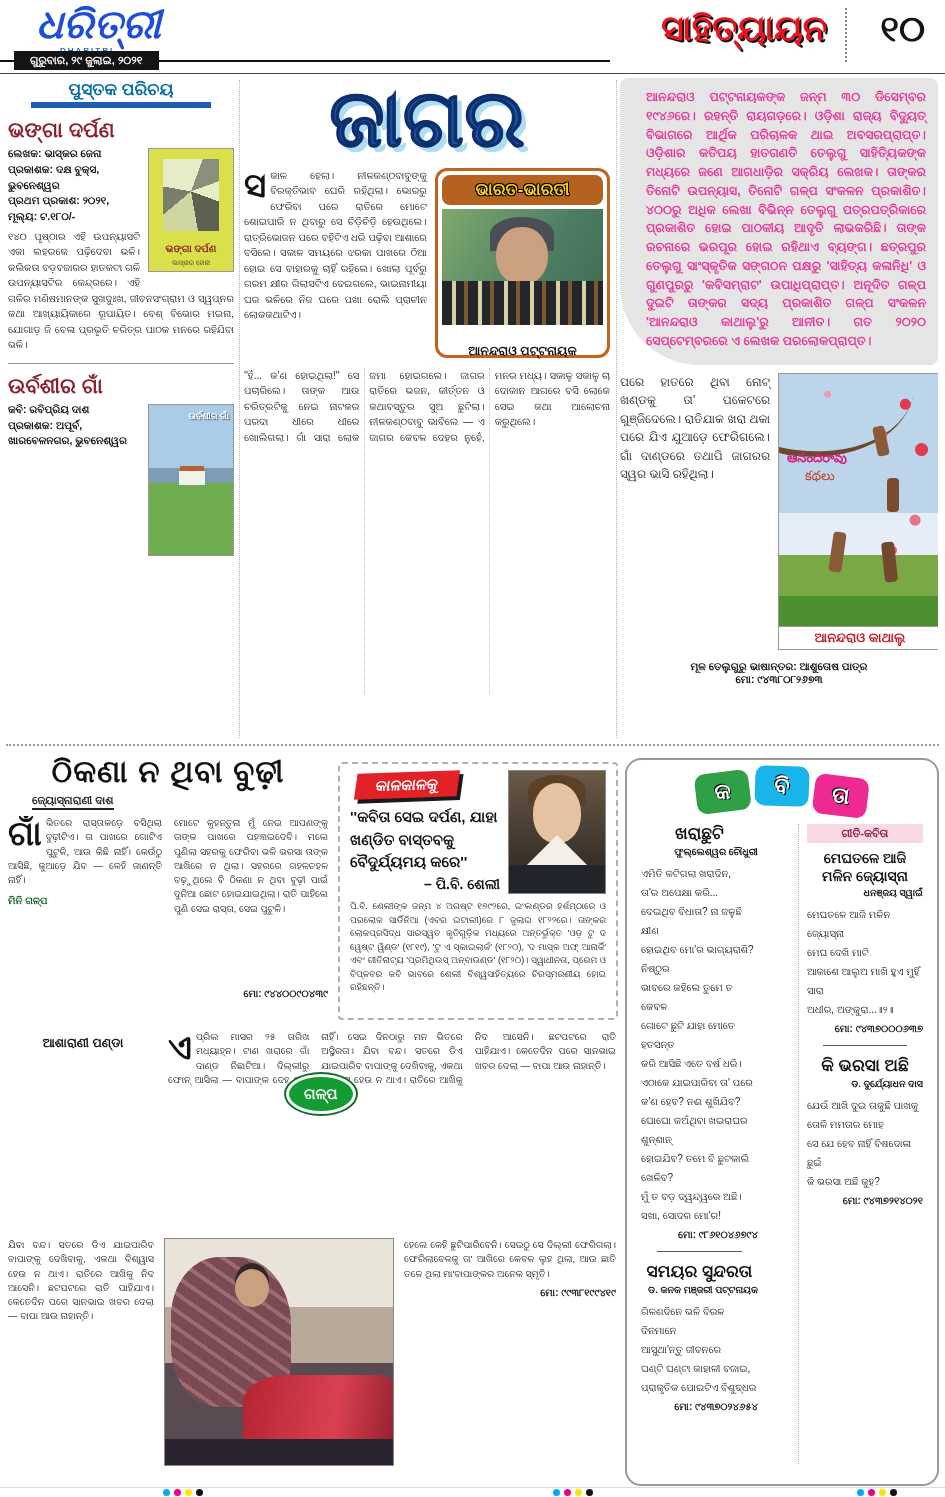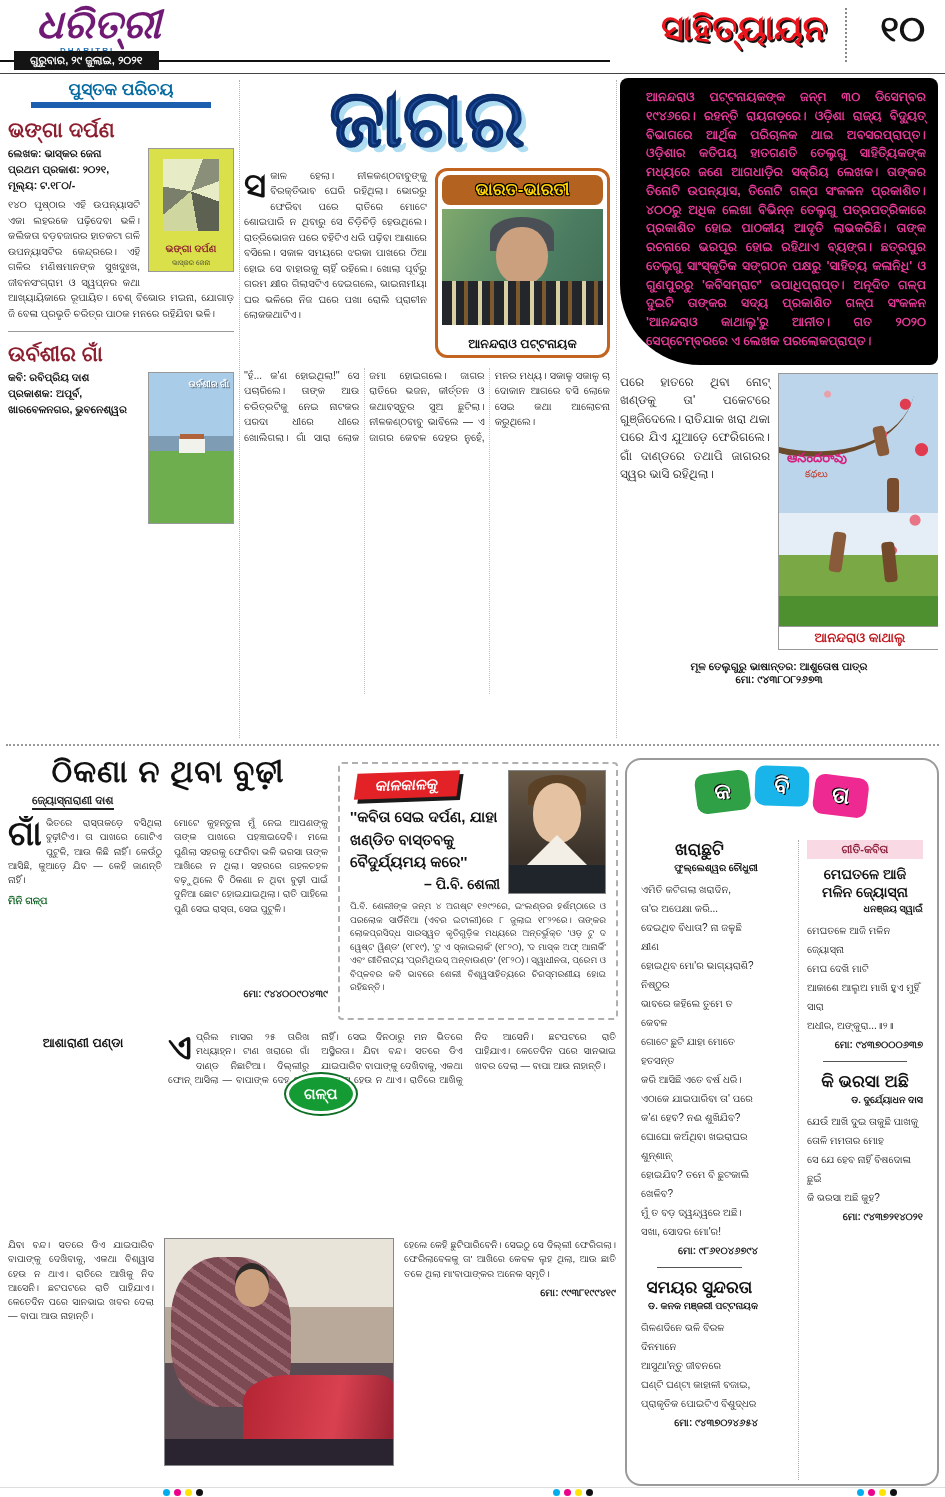--- a/index.html
+++ b/index.html
@@ -1,19 +1,19 @@
 <!DOCTYPE html>
 <html><head>
 <meta charset="utf-8">
 <style>
   html,body{margin:0;padding:0;background:#e9e9e9;}
   .page{position:relative;width:945px;height:1497px;background:#fff;margin:0 auto;
         font-family:"Liberation Sans",sans-serif;color:#222;overflow:hidden;}
   
-  .logo{position:absolute;left:36px;top:2px;font-size:40px;font-weight:900;color:#701a75;font-style:italic;}
+  .logo{position:absolute;left:36px;top:2px;font-size:40px;font-weight:900;color:#1d4ed8;font-style:italic;}
   .logo-sub{position:absolute;left:60px;top:46px;font-size:8px;letter-spacing:2px;color:#1a6ab2;font-weight:bold;}
   .date-line{position:absolute;left:0;top:60px;width:610px;height:2px;background:#111;}
   .date-pill{position:absolute;left:14px;top:51px;background:#141414;color:#fff;font-size:11px;font-weight:bold;padding:3px 16px;}
   .section-title{position:absolute;right:118px;top:8px;font-size:35px;font-weight:900;color:#e8151d;text-shadow:2px 2px 0 #141414;}
   .pagenum-sep{position:absolute;right:98px;top:8px;height:54px;border-left:2px dotted #888;}
   .pagenum{position:absolute;right:20px;top:8px;font-size:36px;font-weight:bold;color:#141414;}
   .masthead-rule{position:absolute;left:0;top:73px;width:945px;height:1px;background:#444;}
   .vsep{position:absolute;border-left:1px dotted #b5b5b5;}
   
   .col-books{position:absolute;left:8px;top:80px;width:226px;height:658px;overflow:hidden;}
@@ -40,45 +40,45 @@
   .lead{width:186px;font-size:10px;text-align:justify;line-height:1.55;}
   .dropcap{float:left;font-size:34px;line-height:.9;font-weight:bold;margin:2px 4px 0 0;color:#111;}
   .photo-box{width:164px;border:3px solid #c2641f;border-radius:12px;background:#fff;padding:4px;height:176px;}
   .kicker{background:#b4621f;border-radius:8px;padding:5px 2px;text-align:center;font-size:17px;font-weight:900;color:#ffd400;
           text-shadow:1px 1px 0 #000,-1px -1px 0 #000,1px -1px 0 #000,-1px 1px 0 #000;}
   .author-photo{height:116px;margin-top:4px;position:relative;background:linear-gradient(120deg,#7fa96d,#4c7d62 60%,#3c6a52);overflow:hidden;}
   .author-photo .hair{position:absolute;left:50%;top:8px;width:64px;height:34px;margin-left:-32px;border-radius:50% 50% 0 0;background:#4a4f55;}
   .author-photo .face{position:absolute;left:50%;top:18px;width:52px;height:58px;margin-left:-26px;border-radius:48%;background:#caa07e;}
   .author-photo .shirt{position:absolute;left:0;right:0;bottom:0;height:44px;
       background:repeating-linear-gradient(90deg,#23262b 0 10px,#d8cfa2 10px 14px,#23262b 14px 22px,#7c5a2e 22px 26px);}
-  .photo-caption{text-align:center;font-weight:bold;font-size:12.5px;padding-top:12px;color:#111;}
+  .photo-caption{text-align:center;font-weight:bold;font-size:12.5px;padding-top:19px;color:#111;}
   .center-cols{column-count:3;column-gap:10px;column-rule:1px dotted #c0c0c0;font-size:10px;text-align:justify;line-height:1.55;margin-top:10px;height:326px;overflow:hidden;}
   
   .col-right{position:absolute;left:620px;top:78px;width:318px;height:662px;overflow:hidden;}
-  .intro-box{background:#000000;border-radius:8px 8px 8px 80px;padding:10px 12px 14px 26px;color:#e83a9a;
+  .intro-box{background:#e5e5e5;border-radius:8px 8px 8px 80px;padding:10px 12px 14px 26px;color:#e83a9a;
              font-weight:bold;font-size:12.5px;text-align:justify;line-height:1.5;}
   .right-row{display:flex;gap:8px;margin-top:8px;}
   .right-text{flex:1;font-size:12px;text-align:justify;line-height:1.55;}
   .ananda-wrap{width:160px;}
   .ananda-cover{width:162px;height:252px;border:1px solid #999;position:relative;overflow:hidden;
       background:linear-gradient(#bcd5ea 0 55%,#e5eef6 55% 72%,#79a844 72% 88%,#4e8f2f 88% 100%);}
   .ananda-cover .branch{position:absolute;left:-30px;top:-26px;width:160px;height:110px;border-bottom:6px solid #6b4a2b;border-radius:0 0 100% 30%;transform:rotate(14deg);}
   .ananda-cover .flowers{position:absolute;inset:0;background:
       radial-gradient(circle at 78% 12%,#e03b4e 5px,transparent 6px),
       radial-gradient(circle at 88% 30%,#e03b4e 6px,transparent 7px),
       radial-gradient(circle at 64% 24%,#e25566 4px,transparent 5px),
       radial-gradient(circle at 84% 58%,#e77586 5px,transparent 6px),
       radial-gradient(circle at 70% 70%,#e25566 4px,transparent 5px),
       radial-gradient(circle at 30% 8%,#e8a0ab 3px,transparent 4px);}
   .ananda-cover .kid1{position:absolute;left:96px;top:52px;width:12px;height:30px;background:#8a5b3a;border-radius:4px;transform:rotate(-12deg);}
   .ananda-cover .kid2{position:absolute;left:108px;top:104px;width:12px;height:34px;background:#7a4c2e;border-radius:4px;}
   .ananda-cover .kid3{position:absolute;left:52px;top:158px;width:13px;height:40px;background:#8a5b3a;border-radius:4px;transform:rotate(8deg);}
   .ananda-cover .kid4{position:absolute;left:104px;top:168px;width:13px;height:40px;background:#73492c;border-radius:4px;transform:rotate(-6deg);}
   .telugu-title{position:absolute;left:8px;top:76px;color:#d61c7c;font-weight:900;font-size:13px;}
-  .telugu-sub{position:absolute;left:26px;top:94px;color:#c0392b;font-size:10px;}
+  .telugu-sub{position:absolute;left:26px;top:94px;color:#c0392b;font-size:13px;}
   .ananda-caption{width:162px;border:1px solid #999;border-top:none;background:#fff;color:#c0181f;
                   font-weight:900;font-size:13px;text-align:center;padding:3px 0;}
   .translator{text-align:center;font-weight:bold;font-size:10.5px;margin-top:10px;color:#111;}
   .translator-phone{text-align:center;font-weight:bold;font-size:10.5px;color:#111;}
   .hr-dotted{position:absolute;left:6px;top:744px;width:933px;border-top:2px dotted #9a9a9a;}
   
   .story1{position:absolute;left:8px;top:754px;width:320px;height:266px;overflow:hidden;}
   .story1-title{font-size:31px;font-weight:900;color:#111;text-align:center;letter-spacing:1px;}
   .story1-byline{font-weight:bold;font-size:11px;margin:2px 0 6px 24px;display:inline-block;border-bottom:2px solid #222;padding-bottom:1px;}
   .story1-cols{column-count:2;column-gap:12px;font-size:9.5px;text-align:justify;line-height:1.5;height:168px;overflow:hidden;}
@@ -99,21 +99,21 @@
   .kala-bio{clear:both;font-size:9px;text-align:justify;line-height:1.5;margin-top:6px;color:#222;}
   
   .poetry-box{position:absolute;left:625px;top:758px;width:314px;height:728px;border:2px solid #9a9a9a;border-radius:16px;
               box-sizing:border-box;padding:6px 6px;background:#fff;overflow:hidden;}
   .tiles{display:flex;justify-content:center;gap:6px;height:56px;}
   .tile{width:54px;height:40px;border-radius:10px;color:#fff;font-weight:900;font-size:22px;display:flex;align-items:center;justify-content:center;
         text-shadow:1px 1px 0 #000,-1px -1px 0 #000;}
   .tile-k{background:#2fa045;transform:rotate(-7deg) translateY(6px);}
   .tile-b{background:#19b5ea;transform:rotate(2deg);}
   .tile-t{background:#ee2a92;transform:rotate(7deg) translateY(10px);}
-  .poetry-cols{display:flex;margin-top:18px;height:640px;gap:32px;}
+  .poetry-cols{display:flex;margin-top:2px;height:640px;gap:32px;}
   .pcol{width:50%;padding:0 8px;box-sizing:border-box;}
   .pcol-r{border-left:1px dotted #aaa;}
   .poem-title{font-size:17px;font-weight:900;text-align:center;color:#111;}
   .poem-title2{font-size:14px;font-weight:900;text-align:center;color:#111;line-height:1.3;}
   .poem-by{font-size:9.5px;font-weight:bold;text-align:right;margin:2px 0 6px;color:#111;}
   .pline{font-size:10px;line-height:1.9;color:#222;}
   .poem-sep{border-top:1px solid #555;margin:10px 16px;}
   .giti-strip{background:#f9d9e4;color:#8d1f3c;font-weight:bold;font-size:11px;text-align:center;padding:3px 0;margin-bottom:6px;}
   
   .story2{position:absolute;left:8px;top:1030px;width:608px;height:456px;overflow:hidden;}
@@ -161,20 +161,21 @@
     <div class="books-header">ପୁସ୍ତକ ପରିଚୟ</div>
 
     <div>
       <div class="book-title">ଭଙ୍ଗା ଦର୍ପଣ</div>
       <div class="cover cover1">
         <div class="shards"></div>
         <div class="c1t">ଭଙ୍ଗା ଦର୍ପଣ</div>
         <div class="c1a">ଭାସ୍କର ଜେନା</div>
       </div>
       <div class="meta">ଲେଖକ: ଭାସ୍କର ଜେନା</div>
+      <div class="meta">ପ୍ରକାଶକ: ଦକ୍ଷ ବୁକ୍ସ, ଭୁବନେଶ୍ୱର</div>
       <div class="meta">ପ୍ରଥମ ପ୍ରକାଶ: ୨୦୨୧, ମୂଲ୍ୟ: ଟ.୧୮୦/-</div>
       <div class="bodytext">୧୪୦ ପୃଷ୍ଠାର ଏହି ଉପନ୍ୟାସଟି ଏକା ଲହରକେ ପଢ଼ିଦେବା ଭଳି। କଲିକତା ବଡ଼ବଜାରର ହାତକଟା ଗଳି ଉପନ୍ୟାସଟିର କେନ୍ଦ୍ରରେ। ଏହି ଗଳିର ମଣିଷମାନଙ୍କ ସୁଖଦୁଃଖ, ଜୀବନସଂଗ୍ରାମ ଓ ସ୍ୱପ୍ନର କଥା ଆଖ୍ୟାୟିକାରେ ରୂପାୟିତ। ବେଶ୍ ବିଭୋର ମଇନା, ଯୋଗାଡ଼ ଜି ବେଳା ପ୍ରଭୃତି ଚରିତ୍ର ପାଠକ ମନରେ ରହିଯିବା ଭଳି।</div>
     </div>
 
     <div class="book-div"></div>
 
     <div>
       <div class="book-title">ଉର୍ବଶୀର ଗାଁ</div>
       <div class="cover cover2">
         <div class="house"></div>

